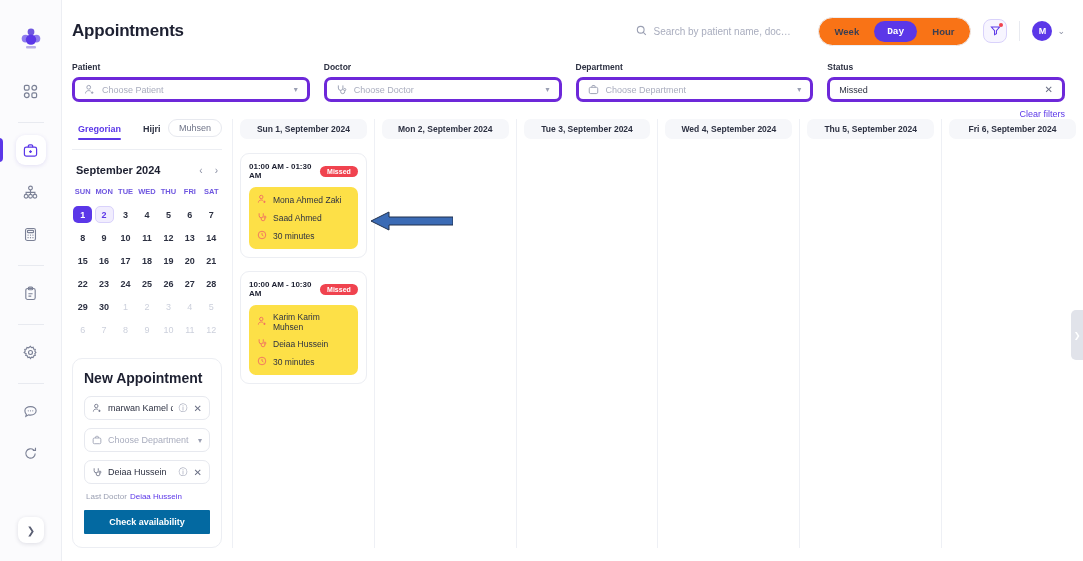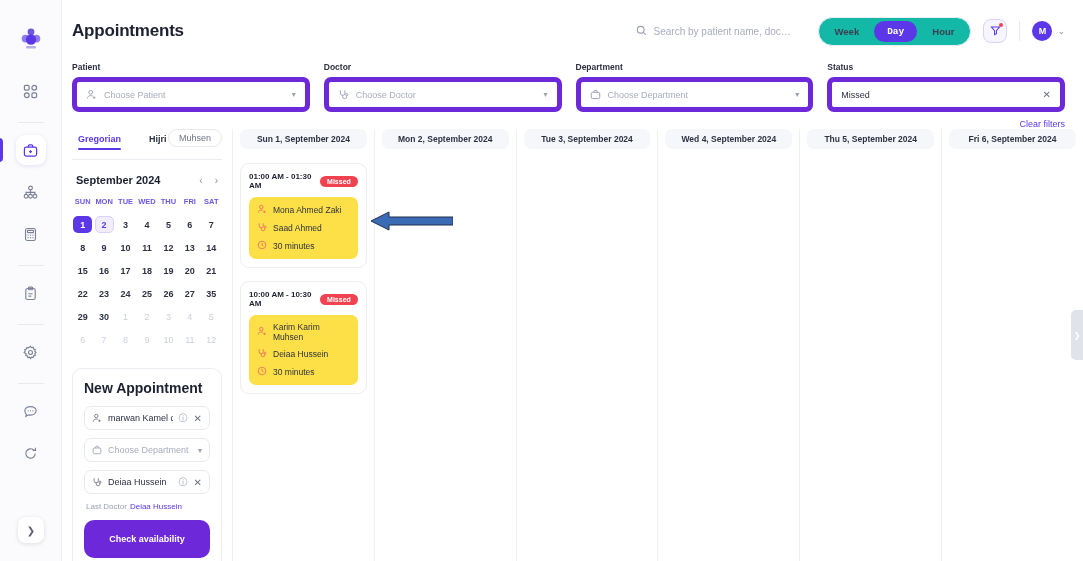--- a/index.html
+++ b/index.html
@@ -57,21 +57,21 @@
   .search-wrap { display: flex; align-items: center; gap: 7px; width: 170px; }
   .search-input {
     border: none; outline: none; background: transparent;
     font-family: "Liberation Sans", sans-serif; font-size: 10px; color: #444;
     width: 145px;
   }
   .search-input::placeholder { color: #a9adbe; }
 
   .seg {
     display: flex; align-items: flex-start; gap: 2px;
-    border: 1px solid #eceef3; border-radius: 16px; padding: 3px; background: #14b8a6;
+    border: 1px solid #eceef3; border-radius: 16px; padding: 3px; background: #f97316;
   }
   .seg-btn {
     font-size: 9.5px; font-weight: bold; color: #3b3f52;
     padding: 5px 13px; border-radius: 13px; background: transparent;
     border: none; font-family: "Liberation Sans", sans-serif;
   }
   .seg-btn.active { background: #5b37e8; color: #fff; font-family: Liberation Mono, monospace; }
 
   .filter-btn {
     width: 24px; height: 24px; border-radius: 8px;
@@ -92,21 +92,21 @@
   }
   .caret { color: #8a8fa3; font-size: 9px; }
 
   
   .filters {
     display: flex; gap: 14px; padding: 0 18px 0 10px;
   }
   .filter-col { flex: 1; }
   .filter-label { font-size: 8.5px; font-weight: bold; color: #2d3142; margin-bottom: 5px; display:block; }
   .select {
-    height: 35px; border: 5px solid #6d28d9; border-radius: 7px; background: #fff;
+    height: 25px; border: 3px solid #6d28d9; border-radius: 7px; background: #fff;
     display: flex; align-items: center; padding: 0 9px; gap: 7px;
   }
   .select-text { font-size: 9px; color: #a9adbe; flex: 1; }
   .select-text.filled { color: #2d3142; }
   .chev { color: #9a9fb2; font-size: 8px; }
   .clear-x { color: #6b7085; font-size: 10px; }
   .clear-filters {
     text-align: right; padding: 7px 18px 0 0;
     font-size: 9px; color: #5b37e8; font-weight: normal;
   }
@@ -119,21 +119,21 @@
   .cal-tab {
     font-size: 9px; font-weight: bold; color: #2d3142;
     padding: 0 0 6px 0; margin-bottom: -7px; position: relative;
   }
   .cal-tab.active { color: #5b37e8; }
   .cal-tab.active::after {
     content: ""; position: absolute; left: 0; right: 0; bottom: 0;
     height: 2px; background: #5b37e8; border-radius: 2px;
   }
   .cal-tab.t1 { margin-left: 6px; }
-  .cal-tab.t2 { margin-left: 28px; }
+  .cal-tab.t2 { margin-left: 22px; }
   .today-btn {
     margin-left: auto; font-size: 9px; color: #6f7488;
     border: 1px solid #e7e9ef; border-radius: 12px; padding: 3px 10px; background:#fff;
     font-family: "Liberation Sans", sans-serif;
   }
 
   .cal-header { display: flex; align-items: center; margin: 14px 0 11px 0; padding: 0 4px; }
   .cal-month { font-size: 11px; font-weight: bold; color: #1d2031; }
   .cal-navs { margin-left: auto; display: flex; gap: 12px; color: #8a8fa3; font-size: 10px; }
 
@@ -156,21 +156,21 @@
   .field {
     height: 24px; border: 1px solid #e7e9ef; border-radius: 7px;
     display: flex; align-items: center; padding: 0 7px; gap: 6px; margin-bottom: 8px; background:#fff;
   }
   .field-text { font-size: 9px; color: #2d3142; flex: 1; white-space: nowrap; overflow: hidden; }
   .field-text.ph { color: #a9adbe; }
   .info-i { color: #9a9fb2; font-size: 9px; }
   .last-doctor { font-size: 8px; color: #9a9fb2; margin: 1px 0 9px 2px; }
   .last-doctor b { color: #5b37e8; font-weight: normal; margin-left: 3px; }
   .primary-btn {
-    width: 100%; height: 38px; border-radius: 10px; background: #6d28d9;
+    width: 100%; height: 24px; border-radius: 1px; background: #0369a1;
     color: #fff; font-size: 9px; font-weight: bold; border: none;
     font-family: "Liberation Sans", sans-serif;
   }
 
   
   .schedule { flex: 1; display: flex; overflow: hidden; }
   .day-col {
     flex: 1 1 0; min-width: 0; border-left: 1px solid #eef0f5;
     padding: 0 7px;
   }
@@ -450,21 +450,21 @@
             <div class="day">18</div>
             <div class="day">19</div>
             <div class="day">20</div>
             <div class="day">21</div>
             <div class="day">22</div>
             <div class="day">23</div>
             <div class="day">24</div>
             <div class="day">25</div>
             <div class="day">26</div>
             <div class="day">27</div>
-            <div class="day">35</div>
+            <div class="day">28</div>
             <div class="day">29</div>
             <div class="day">30</div>
             <div class="day muted">1</div>
             <div class="day muted">2</div>
             <div class="day muted">3</div>
             <div class="day muted">4</div>
             <div class="day muted">5</div>
             <div class="day muted">6</div>
             <div class="day muted">7</div>
             <div class="day muted">8</div>

